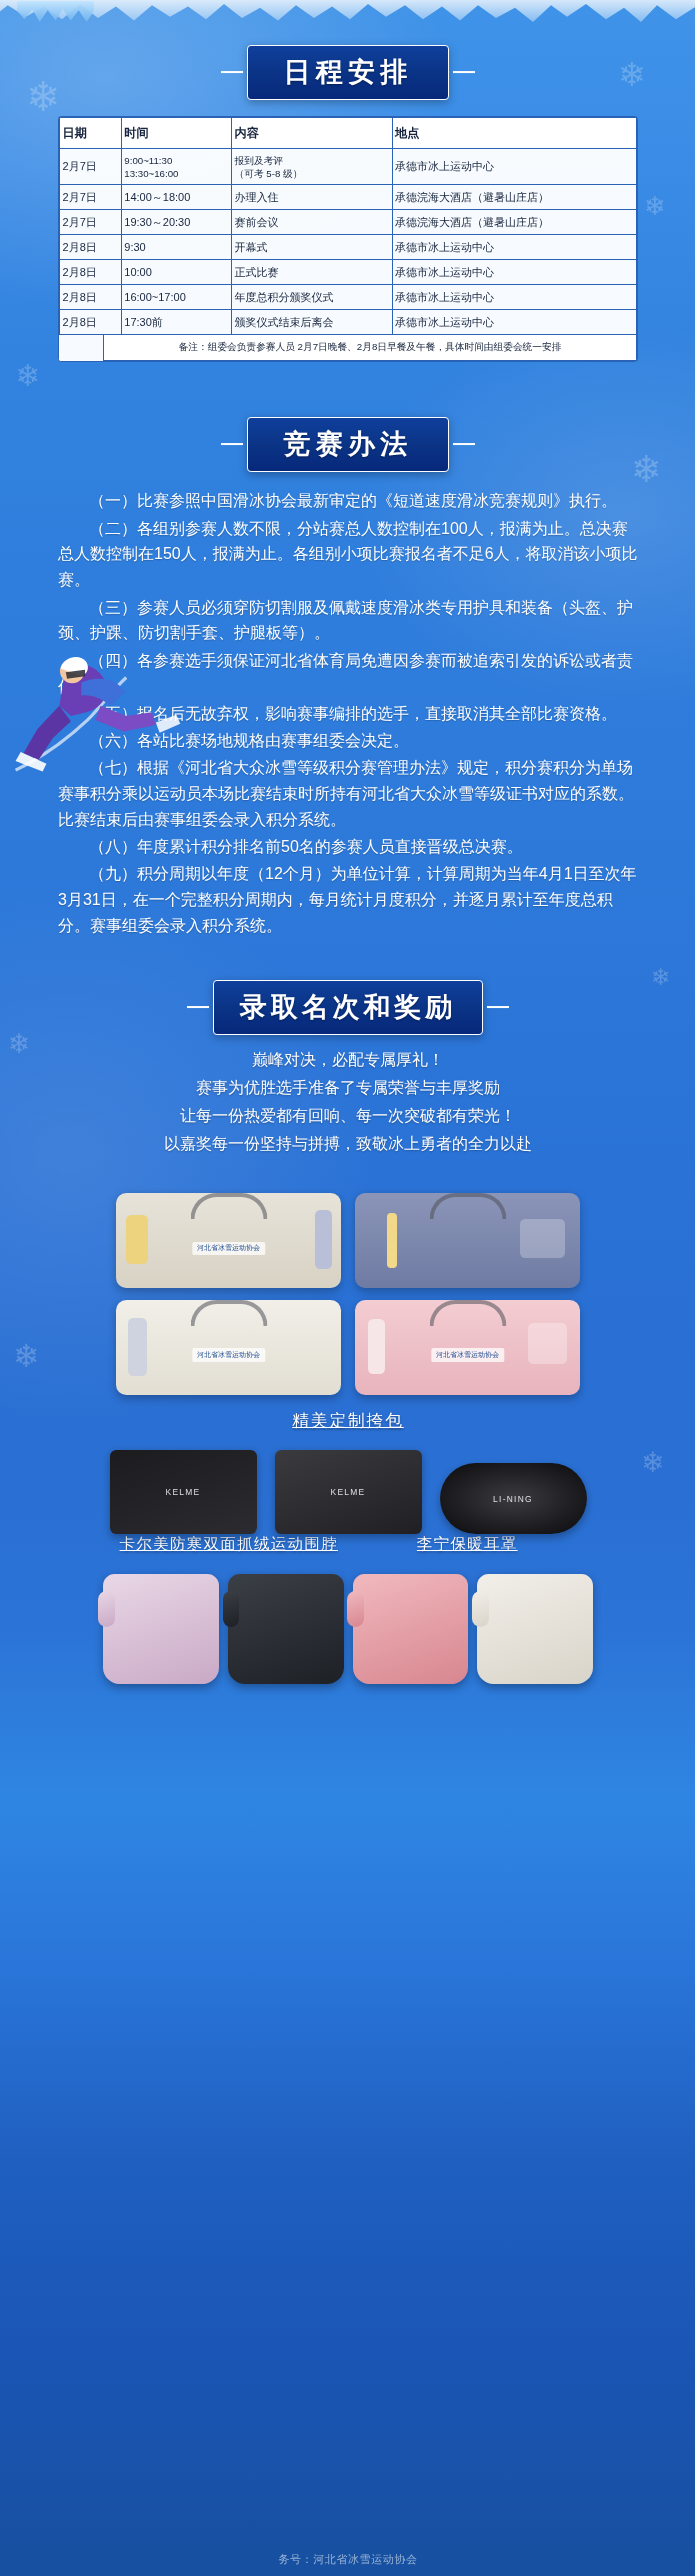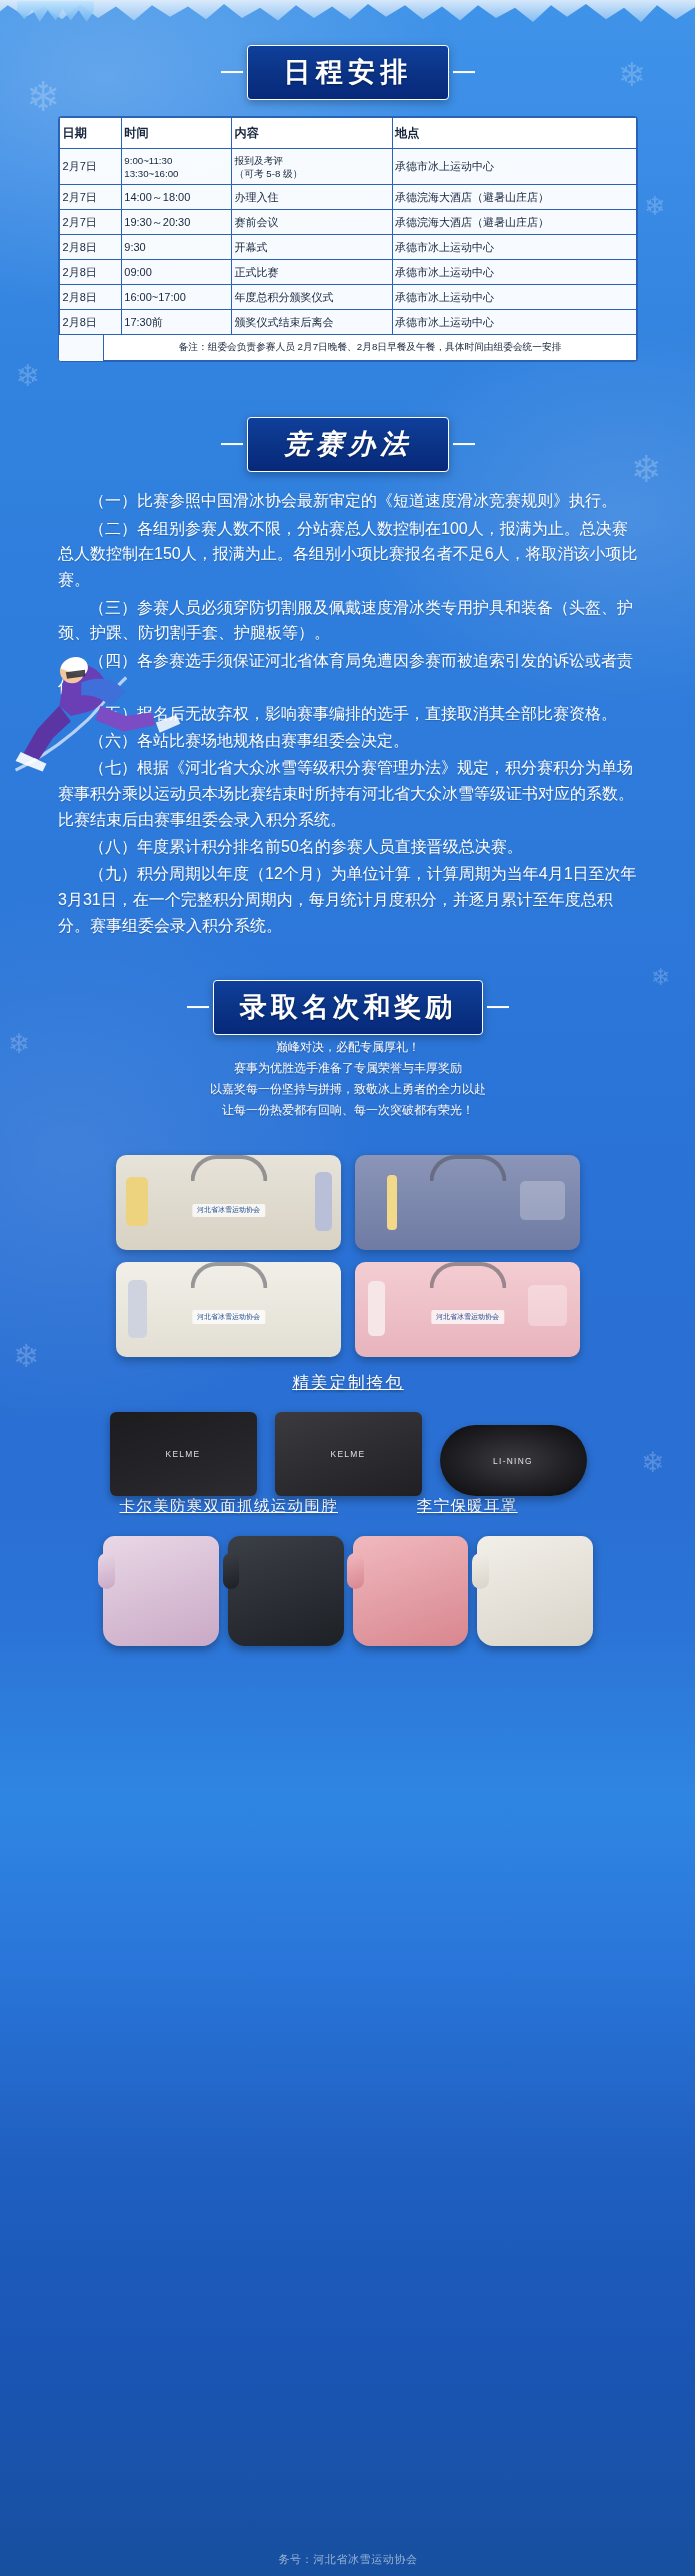--- a/index.html
+++ b/index.html
@@ -154,28 +154,29 @@
     text-shadow: 0 0.6px 1.3px rgba(0,0,0,0.22);
     position: relative;
     z-index: 3;
   }
   .rules p { text-indent: 0; margin-bottom: 1.3px; }
   .rules p .ind { display: inline-block; width: 31px; }
 
   
   .awards-intro {
     width: 618px;
-    margin: 2px auto 0;
+    margin: 12px auto 0;
     text-align: center;
-    font-size: 12px;
+    font-size: 16px;
     line-height: 1.75;
     color: #ffffff;
     text-shadow: 0 0.6px 1.9px rgba(0,0,0,0.3);
     position: relative;
     z-index: 3;
+    font-family: Liberation Mono, monospace;
   }
 
   
   .prize-panel {
     width: 696px;
     margin-top: 11.6px;
     padding: 16.7px 0 26px;
     position: relative;
     z-index: 2;
     text-decoration: underline;
@@ -377,21 +378,21 @@
             <td>承德浣海大酒店（避暑山庄店）</td>
           </tr>
           <tr>
             <td>2月8日</td>
             <td>9:30</td>
             <td>开幕式</td>
             <td>承德市冰上运动中心</td>
           </tr>
           <tr>
             <td>2月8日</td>
-            <td>09:00</td>
+            <td>10:00</td>
             <td>正式比赛</td>
             <td>承德市冰上运动中心</td>
           </tr>
           <tr>
             <td>2月8日</td>
             <td>16:00~17:00</td>
             <td>年度总积分颁奖仪式</td>
             <td>承德市冰上运动中心</td>
           </tr>
           <tr>
@@ -411,21 +412,21 @@
     <path d="M120 60 C146 48 176 54 188 74 L166 96 C150 84 136 78 120 80 Z" fill="#3f6fd8"></path>
     <path d="M86 96 L52 132 L30 170 L54 180 L76 146 L104 120 Z" fill="#5b35a3"></path>
     <path d="M150 96 L190 112 L230 106 L236 126 L186 136 L142 118 Z" fill="#7c4cc4"></path>
     <circle cx="106" cy="42" r="19" fill="#f2c7a0"></circle>
     <path d="M88 38 C92 20 118 14 128 28 C134 38 128 48 120 50 Z" fill="#ffffff"></path>
     <path d="M96 44 L126 40 L126 50 L98 54 Z" fill="#2a2a33" opacity="0.85"></path>
     <path d="M236 122 L268 110 L274 124 L242 138 Z" fill="#ffffff" opacity="0.85"></path>
     <path d="M26 168 L66 186 L60 198 L18 182 Z" fill="#ffffff" opacity="0.9"></path>
   </svg>
 
-  <div class="plaque-wrap" style="margin-top:55px;font-style:italic;">
+  <div class="plaque-wrap" style="margin-top:55px;">
     <div class="plaque">
       <h2>竞赛办法</h2>
     </div>
   </div>
 
   <div class="rules" id="rules-body">
       <p><span class="ind"></span>（一）比赛参照中国滑冰协会最新审定的《短道速度滑冰竞赛规则》执行。</p>
       <p><span class="ind"></span>（二）各组别参赛人数不限，分站赛总人数控制在100人，报满为止。总决赛总人数控制在150人，报满为止。各组别小项比赛报名者不足6人，将取消该小项比赛。</p>
       <p><span class="ind"></span>（三）参赛人员必须穿防切割服及佩戴速度滑冰类专用护具和装备（头盔、护颈、护踝、防切割手套、护腿板等）。</p>
       <p><span class="ind"></span>（四）各参赛选手须保证河北省体育局免遭因参赛而被追索引发的诉讼或者责任。</p>
@@ -438,22 +439,22 @@
 
   <div class="plaque-wrap" style="margin-top:41px;">
     <div class="plaque wide">
       <h2>录取名次和奖励</h2>
     </div>
   </div>
 
   <div class="awards-intro" id="awards-intro">
       <div>巅峰对决，必配专属厚礼！</div>
       <div>赛事为优胜选手准备了专属荣誉与丰厚奖励</div>
+      <div>让每一份热爱都有回响、每一次突破都有荣光！</div>
       <div>以嘉奖每一份坚持与拼搏，致敬冰上勇者的全力以赴</div>
-      <div>让每一份热爱都有回响、每一次突破都有荣光！</div>
     </div>
 
   <div class="prize-panel">
 
     <div class="bag-grid">
       <div class="bag bag-1">
         <div class="accent"></div>
         <div class="accent2"></div>
         <div class="handle"></div>
         <div class="logo">河北省冰雪运动协会</div>

